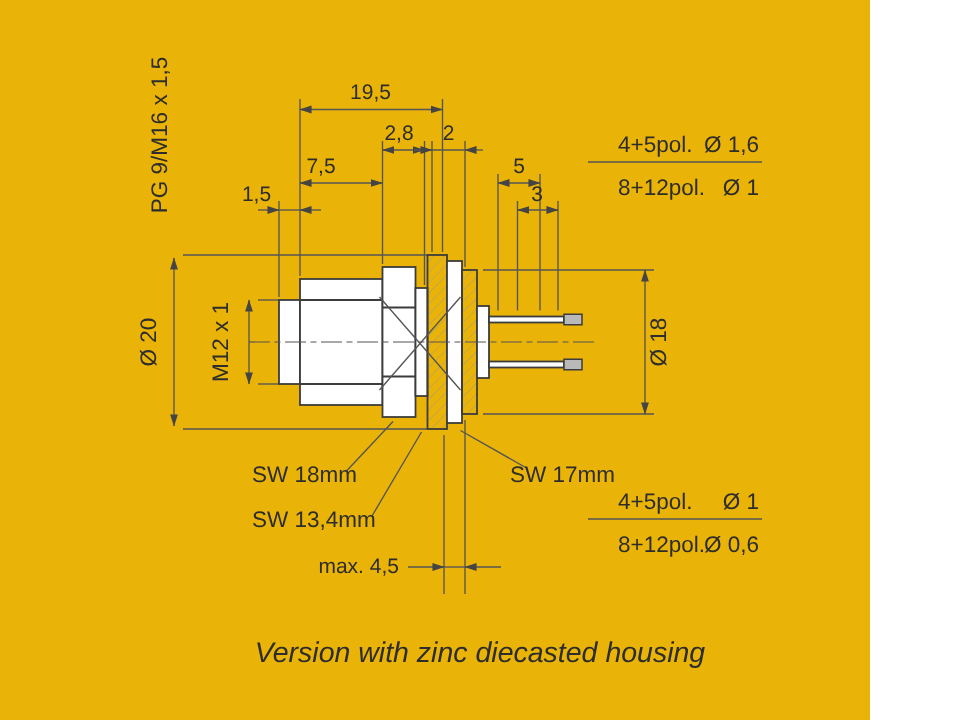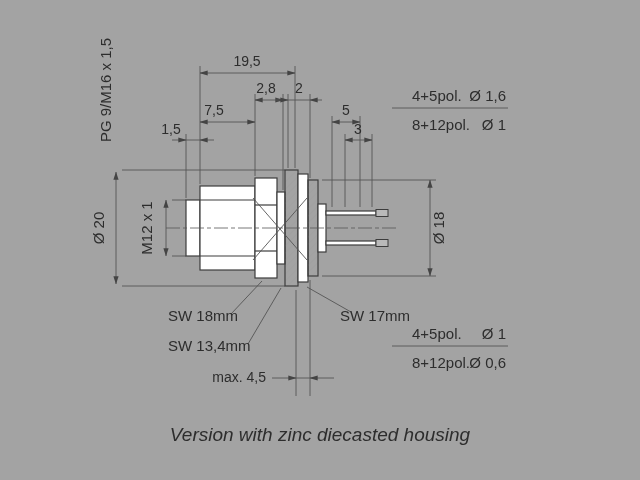--- a/index.html
+++ b/index.html
@@ -1,16 +1,16 @@
 <!DOCTYPE html>
 <html><head>
 <meta charset="utf-8">
 <style>
   html,body{margin:0;padding:0;background:#fff;}
-  #screen{position:relative;width:640px;height:480px;background:#a3a3a3;overflow:hidden;
+  #screen{position:relative;width:580px;height:480px;background:#eab308;overflow:hidden;
           font-family:"Liberation Sans",sans-serif;}
   svg{display:block;}
   text{font-family:"Liberation Sans",sans-serif;fill:#2d2d2d;}
   .dim-text{font-size:14px;}
   .label-text{font-size:15px;}
   .pol-text{font-size:15px;}
   .caption-text{font-size:19px;font-style:italic;}
   .part{stroke:#3c3c3c;stroke-width:1.2;fill:#ffffff;}
   .part-hatch{stroke:#3c3c3c;stroke-width:1.2;fill:url(#hatch);}
   .thin{stroke:#555;stroke-width:0.9;fill:none;}

